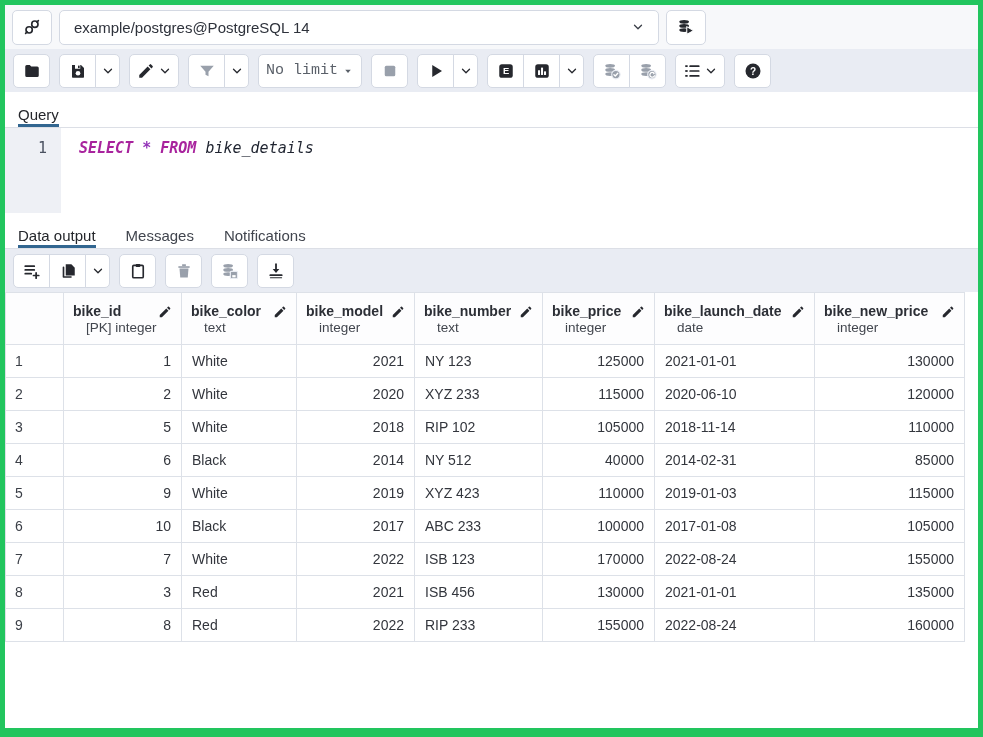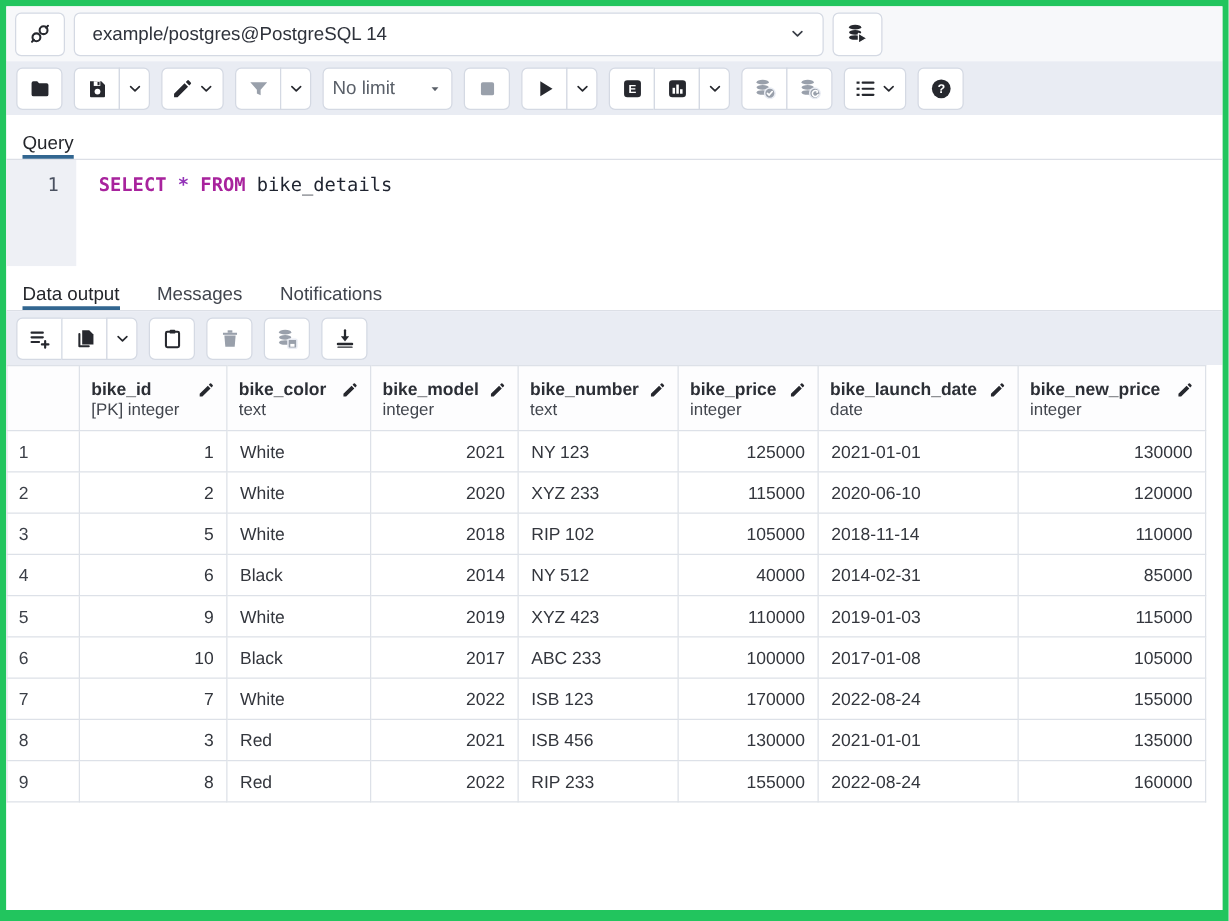--- a/index.html
+++ b/index.html
@@ -19,47 +19,47 @@
   .toolbar { height: 43px; background: #e9ecf3; display: flex; align-items: center; padding: 0 8px; gap: 9px; flex: none; }
   .group { display: flex; }
   .tbtn { height: 34px; min-width: 37px; background: #fff; border: 1px solid #d4d9e3; display: flex; align-items: center;
           justify-content: center; gap: 4px; color: #26282e; cursor: pointer; padding: 0 7px; font-size: 15px; }
   .group .tbtn + .tbtn { margin-left: -1px; }
   .group .tbtn:first-child { border-radius: 5px 0 0 5px; }
   .group .tbtn:last-child { border-radius: 0 5px 5px 0; }
   .group .tbtn:only-child { border-radius: 5px; }
   .tbtn.small { min-width: 25px; padding: 0 4px; }
   .tbtn.disabled { color: #99a0ab; }
-  .tbtn.select { width: 104px; justify-content: space-between; color: #5a6069; }
+  .tbtn.select { width: 104px; justify-content: space-between; color: #5a6069; font-family: Liberation Mono, monospace; }
   .ic svg { width: 18px; height: 18px; display: block; }
   .ic.chev svg { width: 12px; height: 12px; }
 
   
   .tabs { height: 36px; background: #fff; border-bottom: 1px solid #dcdfe6; display: flex; align-items: stretch;
           padding: 0 13px; gap: 30px; flex: none; }
   .tab { display: flex; align-items: center; font-size: 15px; color: #41454e; border-bottom: 3px solid transparent;
          padding-top: 5px; cursor: pointer; margin-top: 8px; }
   .tab.active { color: #24262b; border-bottom-color: var(--accent, #326690); }
 
   
   .editor { height: 85px; display: flex; background: #fff; font-family: "DejaVu Sans Mono", monospace; font-size: 15px; flex: none; }
   .gutter { width: 56px; background: #eef0f5; color: #4a5160; text-align: right; padding: 11px 14px 0 0; flex: none; }
-  .code { padding: 11px 0 0 18px; color: #1f2430; flex: 1; }
+  .code { padding: 11px 0 0 18px; color: #1f2430; flex: 1; font-style: italic; }
   .kw { color: var(--kw, #a8239d); font-weight: bold; }
   .op { color: #9333b8; font-weight: bold; }
 
   
   .gridwrap { flex: 1; background: #fff; overflow: hidden; }
   table { border-collapse: collapse; table-layout: fixed; width: 959px; font-size: 14px; }
   th, td { border: 1px solid #dde1e8; overflow: hidden; white-space: nowrap; }
   thead th { height: 52px; background: #fdfdfe; text-align: left; padding: 5px 9px; vertical-align: middle; }
   .col-name { font-weight: bold; color: #2c2f36; display: flex; justify-content: space-between; align-items: flex-end; }
   .col-name .pen { color: #26282e; }
   .col-name .pen svg { width: 14px; height: 14px; display: block; }
-  .col-type { color: #42464e; font-weight: normal; font-size: 13.5px; margin-top: 1px; }
+  .col-type { color: #42464e; font-weight: normal; font-size: 13.5px; margin-top: 1px; margin-left: 13px; }
   tbody td { height: 33px; padding: 0 10px; color: #33363d; background: #fff; }
   td.num { text-align: right; }
   td.rownum { padding: 0 9px; color: #3b3f47; }
 </style>
 </head>
 <body>
 
 <div class="frame">
   <div class="app">
 

